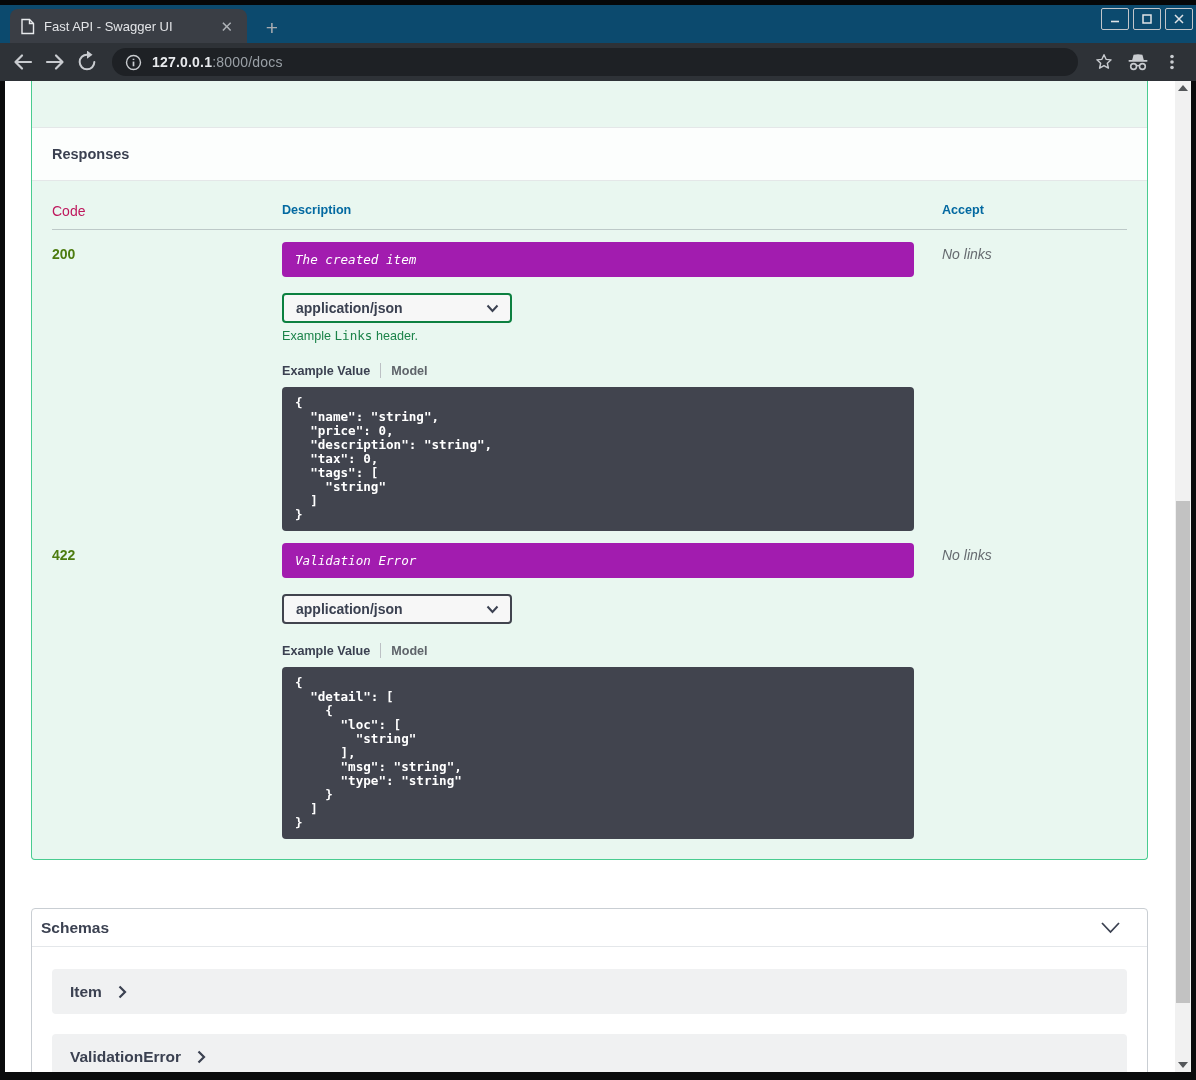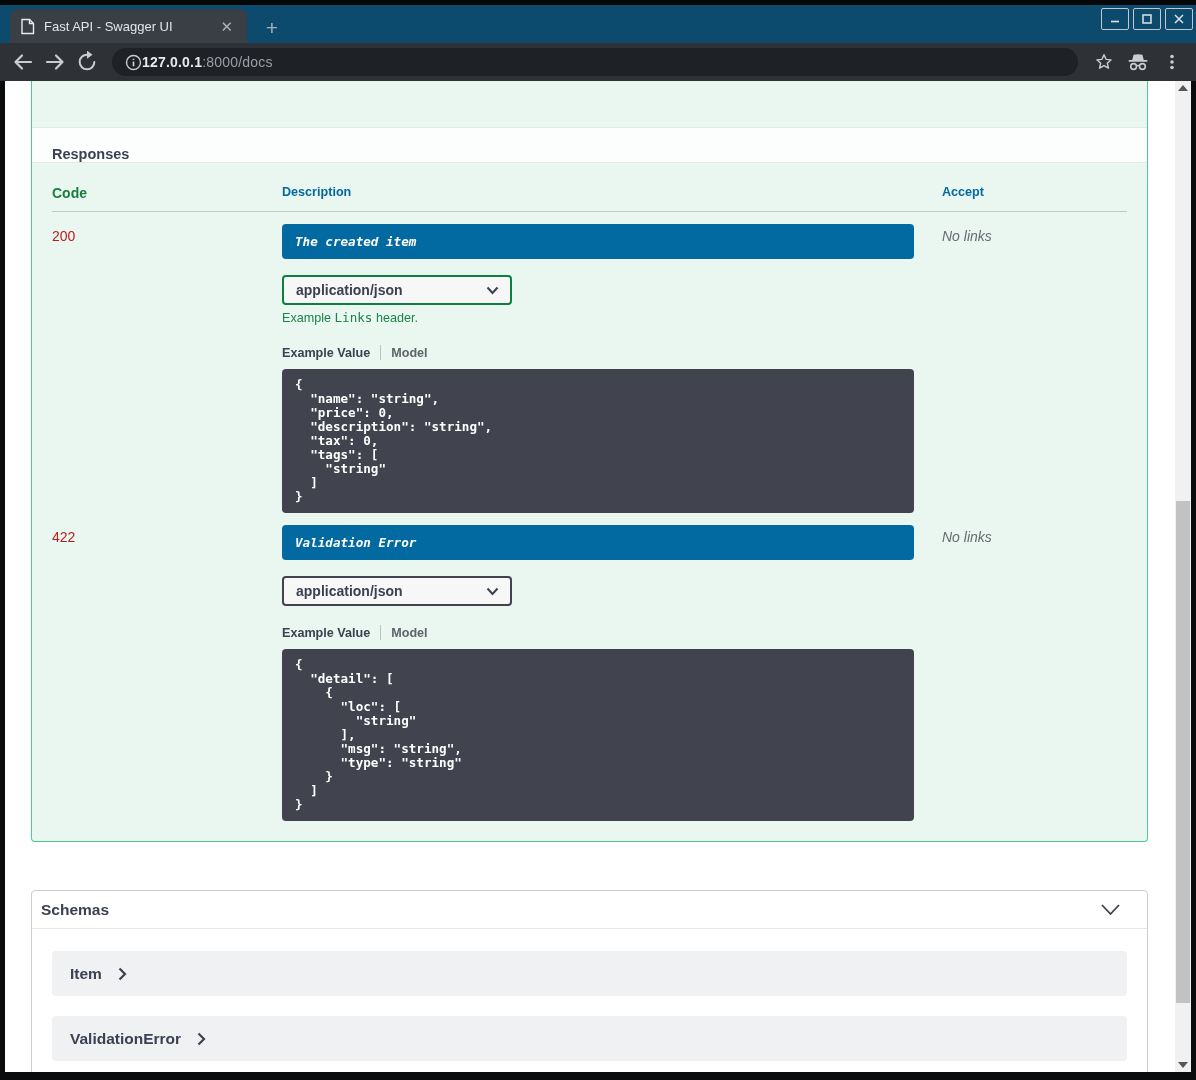--- a/index.html
+++ b/index.html
@@ -17,53 +17,53 @@
   .newtab { position:absolute; left:259px; top:10px; width:26px; height:26px; display:flex;
             align-items:center; justify-content:center; color:#a8acb1; font-size:21px; }
   .winbtns { position:absolute; top:3px; right:3px; display:flex; gap:4px; }
   .wb { width:28px; height:22px; border:1px solid #c3c6ca; border-radius:2px;
         display:flex; align-items:center; justify-content:center; }
 
   .toolbar { position:absolute; top:43px; left:0; right:0; height:38px; background:#2e3237;
              display:flex; align-items:center; padding:0 8px; gap:2px; }
   .navbtn { width:30px; height:30px; display:flex; align-items:center; justify-content:center; }
   .url-pill { flex:1; height:28px; background:#1e2125; border-radius:14px; margin:0 8px;
-              display:flex; align-items:center; padding:0 13px; }
+              display:flex; align-items:center; padding:0 13px; gap:10px; }
   .url-text { font-size:14px; letter-spacing:.2px; white-space:nowrap; }
   .url-host { color:#e8eaed; font-weight:bold; }
   .url-rest { color:#9aa0a6; }
   .tool-ic { width:32px; height:30px; display:flex; align-items:center; justify-content:center; }
 
   
   .viewport { position:absolute; top:81px; left:5px; right:5px; bottom:8px;
               background:#ffffff; overflow:hidden; }
   .page { position:absolute; left:0; top:0; right:16px; bottom:0; overflow:hidden; }
 
   
   .opblock { margin:0 27px 0 26px; background:#e9f7f0; border:1px solid #49cc90;
              border-top:none; border-radius:0 0 4px 4px; }
   .opblock-pad { height:46px; }
-  .section-header { height:36px; background:rgba(255,255,255,.85);
+  .section-header { height:54px; background:rgba(255,255,255,.85);
                     border-top:1px solid rgba(59,65,81,.12); border-bottom:1px solid rgba(59,65,81,.12);
-                    display:flex; align-items:flex-end; padding:0 20px; }
+                    display:flex; align-items:center; padding:0 20px; }
   .section-header h4 { font-size:14.5px; color:#3b4151; font-weight:bold; }
 
   .responses-body { padding:0 20px 20px; }
   .rt-head { display:grid; grid-template-columns:230px 660px 1fr;
              padding:22px 0 10px; border-bottom:1px solid rgba(59,65,81,.25); }
-  .rt-head .h-code { font-size:14px; font-weight:bold; color:#15803d; }
+  .rt-head .h-code { font-size:14px; font-weight:normal; color:#be185d; }
   .rt-head .h-other { font-size:12.6px; font-weight:bold; color:#0369a1; }
   .rt-row { display:grid; grid-template-columns:230px 660px 1fr; padding-top:12px; }
-  .col-code { font-size:14px; color:#b91c1c; padding-top:4px; }
+  .col-code { font-size:14px; color:#4d7c0f; padding-top:4px;font-weight:bold; }
   .col-links { font-size:14px; color:#666b70; font-style:italic; padding-top:4px; }
 
-  .desc-box { width:632px; height:35px; background:#0369a1; border-radius:4px;
+  .desc-box { width:632px; height:35px; background:#a21caf; border-radius:4px;
               display:flex; align-items:center; padding:0 13px;
               color:#fff; font-family:"DejaVu Sans Mono", monospace;
-              font-size:12.6px; font-weight:bold; font-style:italic; }
+              font-size:12.6px; font-weight:normal; font-style:italic; }
   .select { width:230px; height:30px; background:#f7f7f7; border:2px solid #41444e;
             border-radius:4px; margin-top:16px; display:flex; align-items:center;
             justify-content:space-between; padding:0 11px 0 12px;
             font-size:14px; font-weight:bold; color:#3b4151; }
   .select.green { border-color:#0c8040; }
   .accept-note { margin-top:5px; font-size:12.6px; color:#1b8349; }
   .accept-note .mono { font-family:"DejaVu Sans Mono", monospace; }
   .tabs { display:flex; align-items:center; margin-top:20px; }
   .tab-example { font-size:12.6px; font-weight:bold; color:#3b4151; }
   .tab-sep { width:1px; height:15px; background:#bcc0c4; margin:0 10px; }

